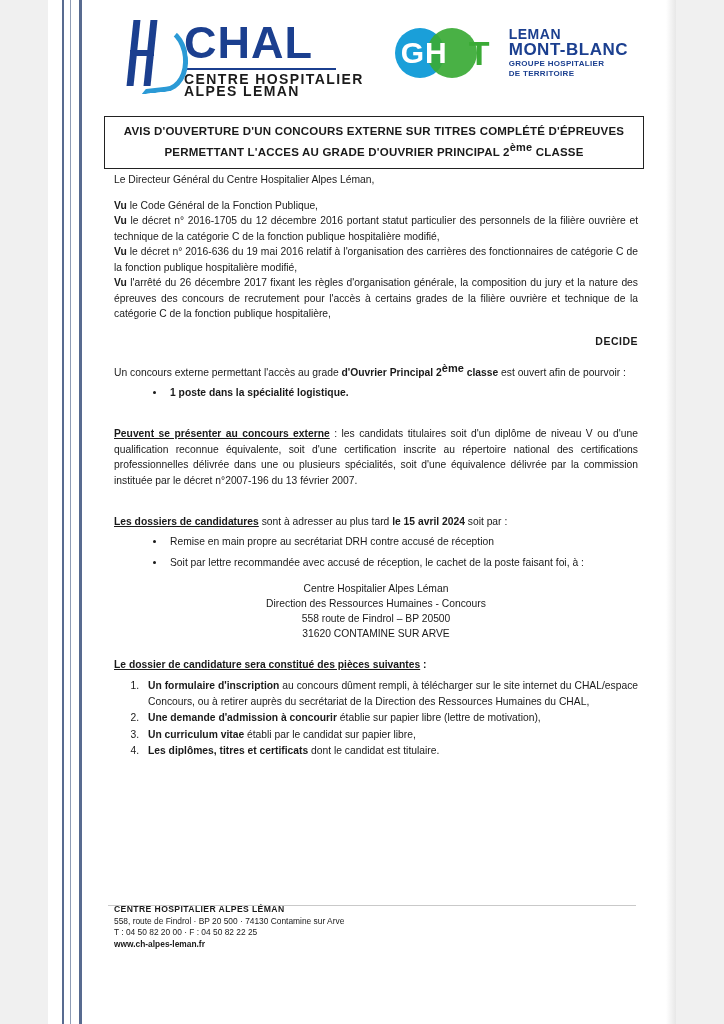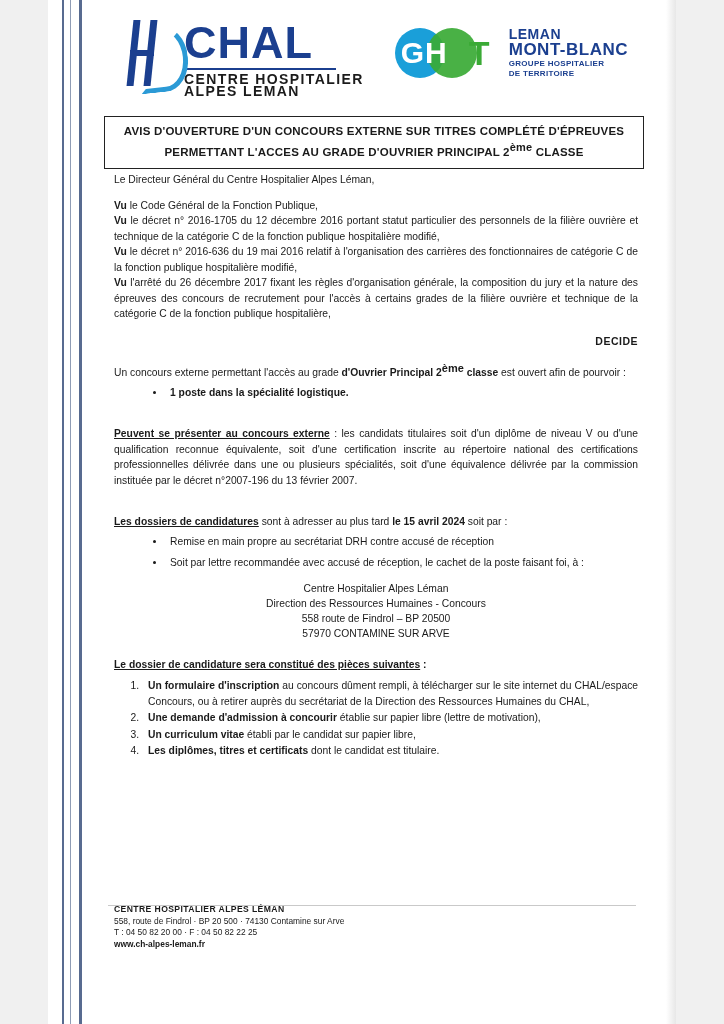--- a/index.html
+++ b/index.html
@@ -284,21 +284,21 @@
 
     <ul class="bullets">
       <li>Remise en main propre au secrétariat DRH contre accusé de réception</li>
       <li>Soit par lettre recommandée avec accusé de réception, le cachet de la poste faisant foi, à :</li>
     </ul>
 
     <div class="addr">
       <div>Centre Hospitalier Alpes Léman</div>
       <div>Direction des Ressources Humaines - Concours</div>
       <div>558 route de Findrol – BP 20500</div>
-      <div>57970 CONTAMINE SUR ARVE</div>
+      <div>31620 CONTAMINE SUR ARVE</div>
     </div>
 
     <div class="spacer-lg"></div>
 
     <p class="p tight"><span class="b u">Le dossier de candidature sera constitué des pièces suivantes</span><span class="b"> :</span></p>
 
     <ol class="pieces">
       <li><span class="b">Un formulaire d'inscription</span><span> au concours dûment rempli, à télécharger sur le site internet du CHAL/espace Concours, ou à retirer auprès du secrétariat de la Direction des Ressources Humaines du CHAL,</span></li>
       <li><span class="b">Une demande d'admission à concourir</span><span> établie sur papier libre (lettre de motivation),</span></li>
       <li><span class="b">Un curriculum vitae</span><span> établi par le candidat sur papier libre,</span></li>

